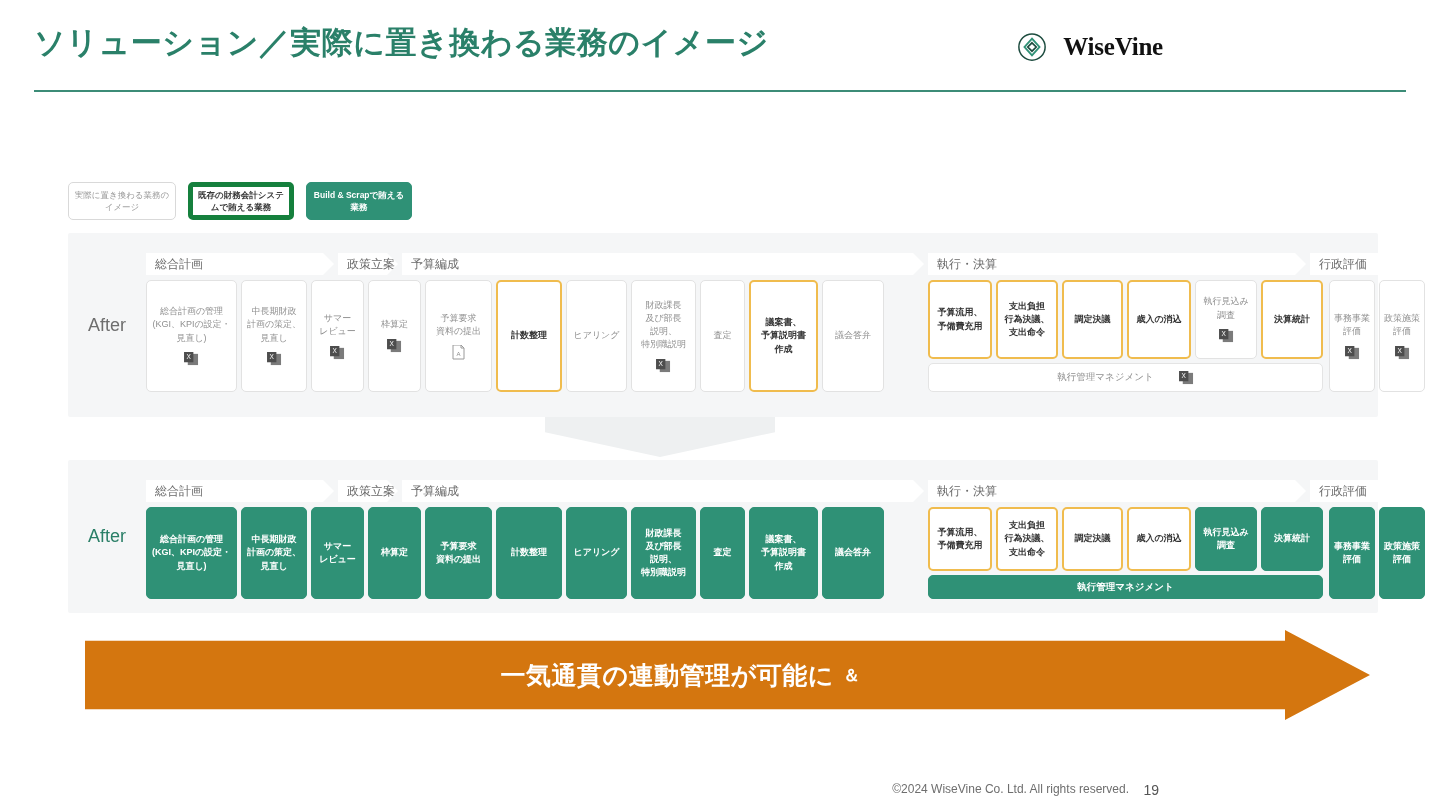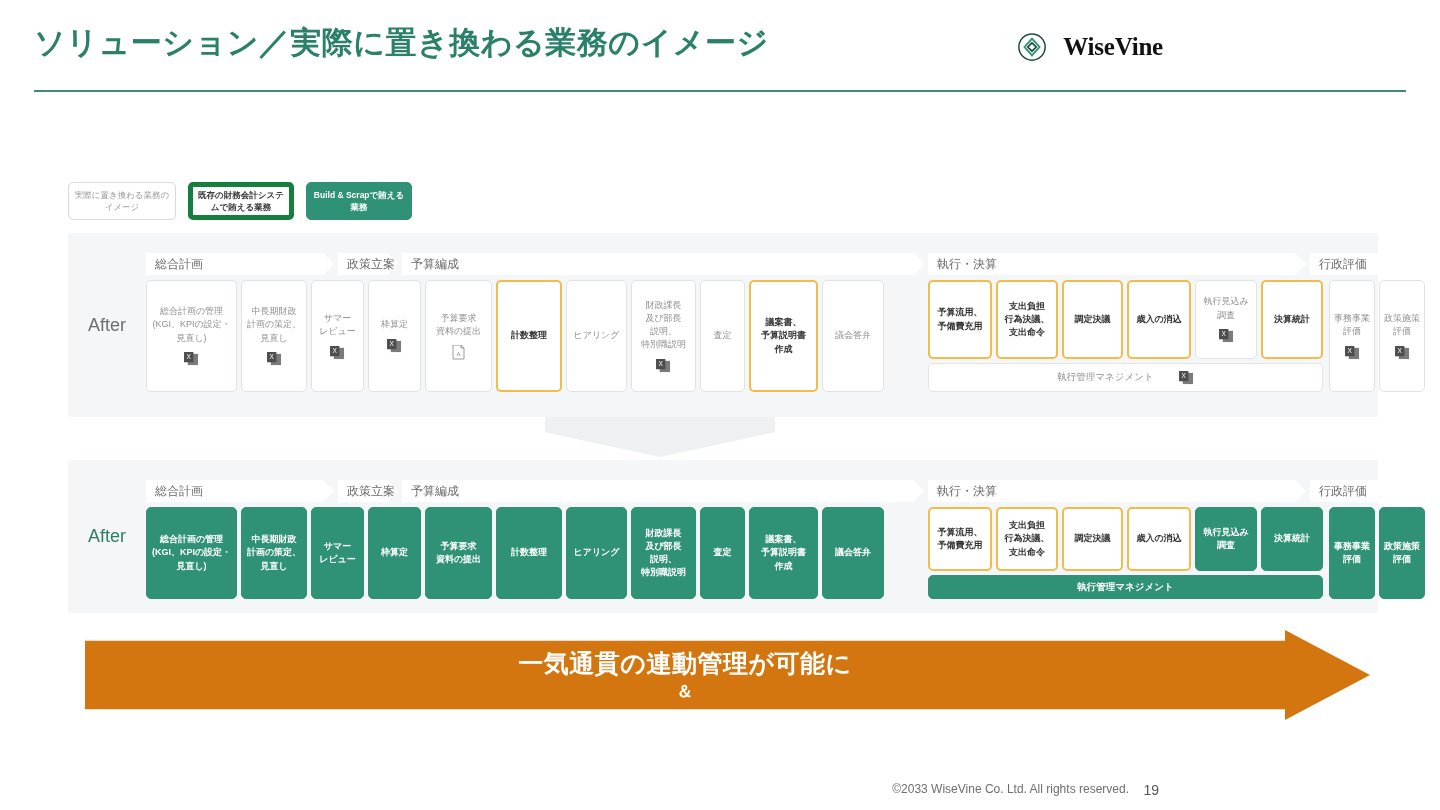--- a/index.html
+++ b/index.html
@@ -100,21 +100,21 @@
   }
 
   
   .arrow-banner { position: absolute; left: 85px; top: 630px; width: 1285px; height: 90px; }
   .arrow-banner .shape {
     position:absolute; inset:0; background:#d4760f;
     clip-path: polygon(0 12%, calc(100% - 85px) 12%, calc(100% - 85px) 0, 100% 50%, calc(100% - 85px) 100%, calc(100% - 85px) 88%, 0 88%);
   }
   .arrow-banner .txt {
     position:absolute; inset:0; display:flex; align-items:center; justify-content:center;
-    padding-right: 85px; color:#fff; font-weight:700; font-size:25px; letter-spacing:.5px;flex-direction:column;
+    padding-right: 85px; color:#fff; font-weight:700; font-size:25px; letter-spacing:.5px;
   }
   .amp { font-size:17px; margin:0 9px; font-weight:700; }
 
   
   .footer {
     position:absolute; right: 56px; bottom: 14px;
     font-size: 12px; color: #6e6e6e;
   }
   .page-num {
     position:absolute; right: 26px; bottom: 12px;
@@ -371,15 +371,15 @@
   </div>
 
   <div class="arrow-banner">
     <div class="shape"></div>
     <div class="txt">
       <span>一気通貫の連動管理が可能に</span>
       <span class="amp">＆</span>
     </div>
   </div>
 
-  <div class="footer">©2033 WiseVine Co. Ltd. All rights reserved.</div>
+  <div class="footer">©2024 WiseVine Co. Ltd. All rights reserved.</div>
   <div class="page-num">19</div>
 </div>
 
 </body></html>

